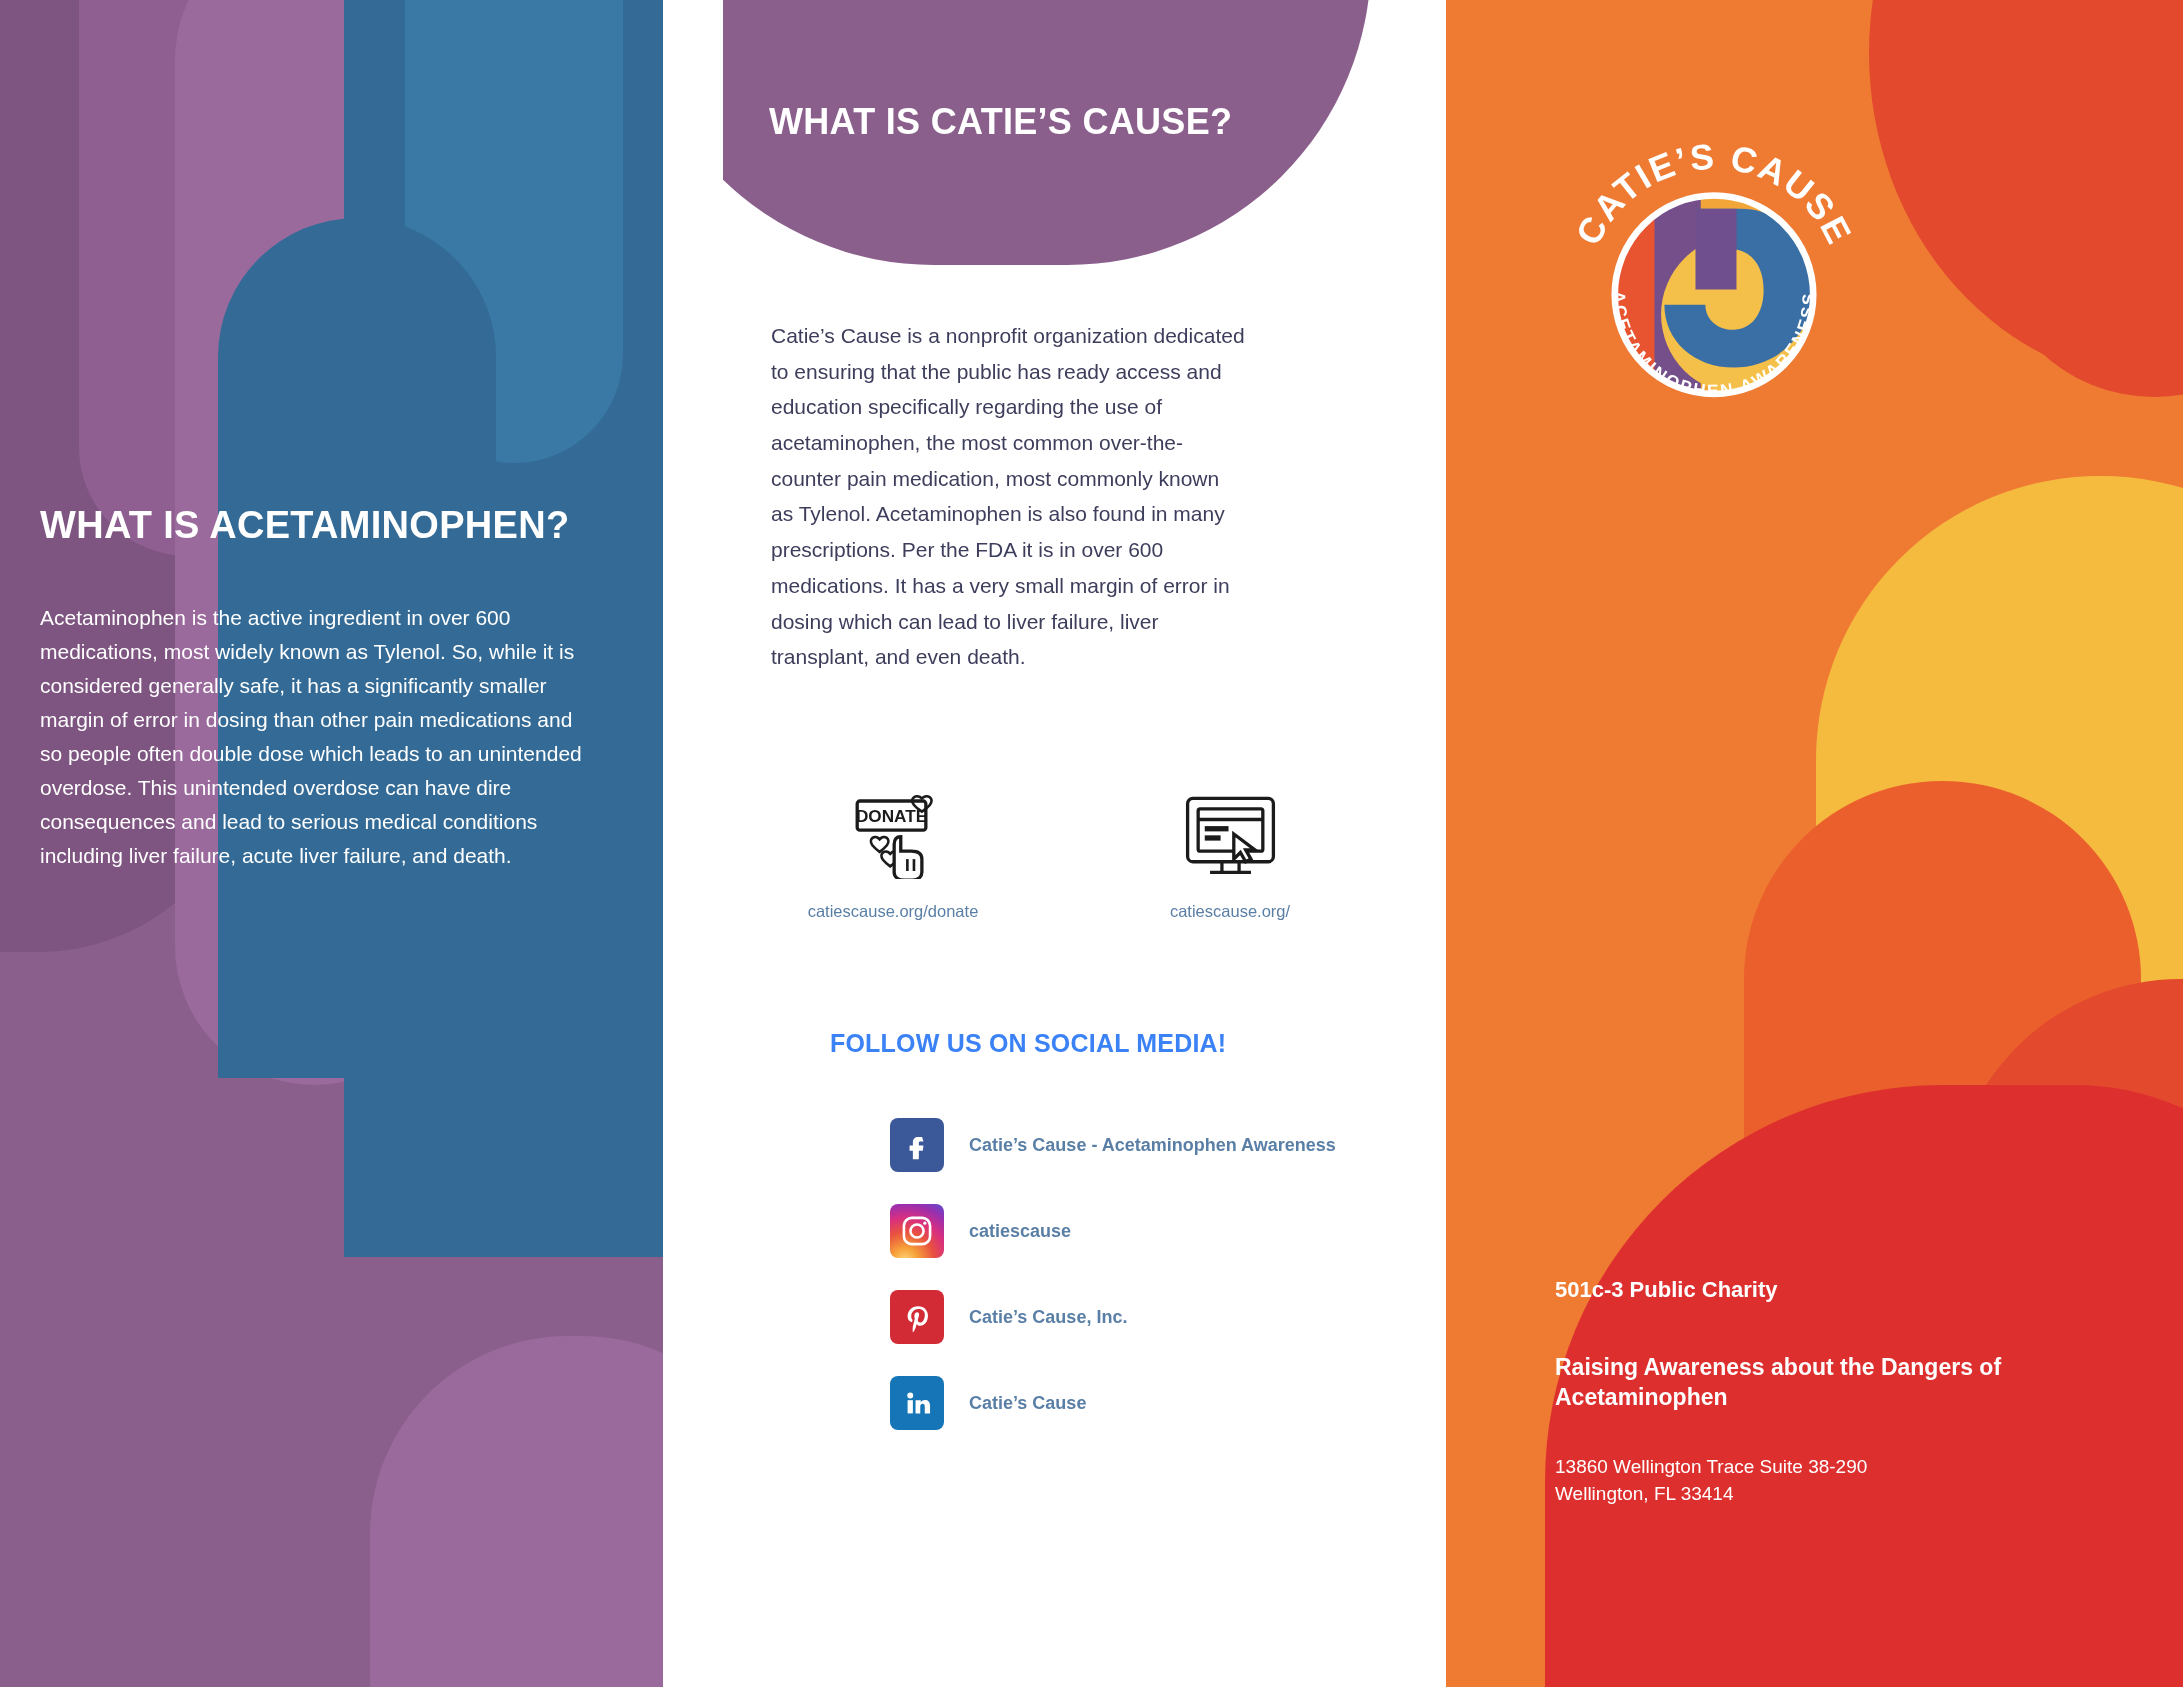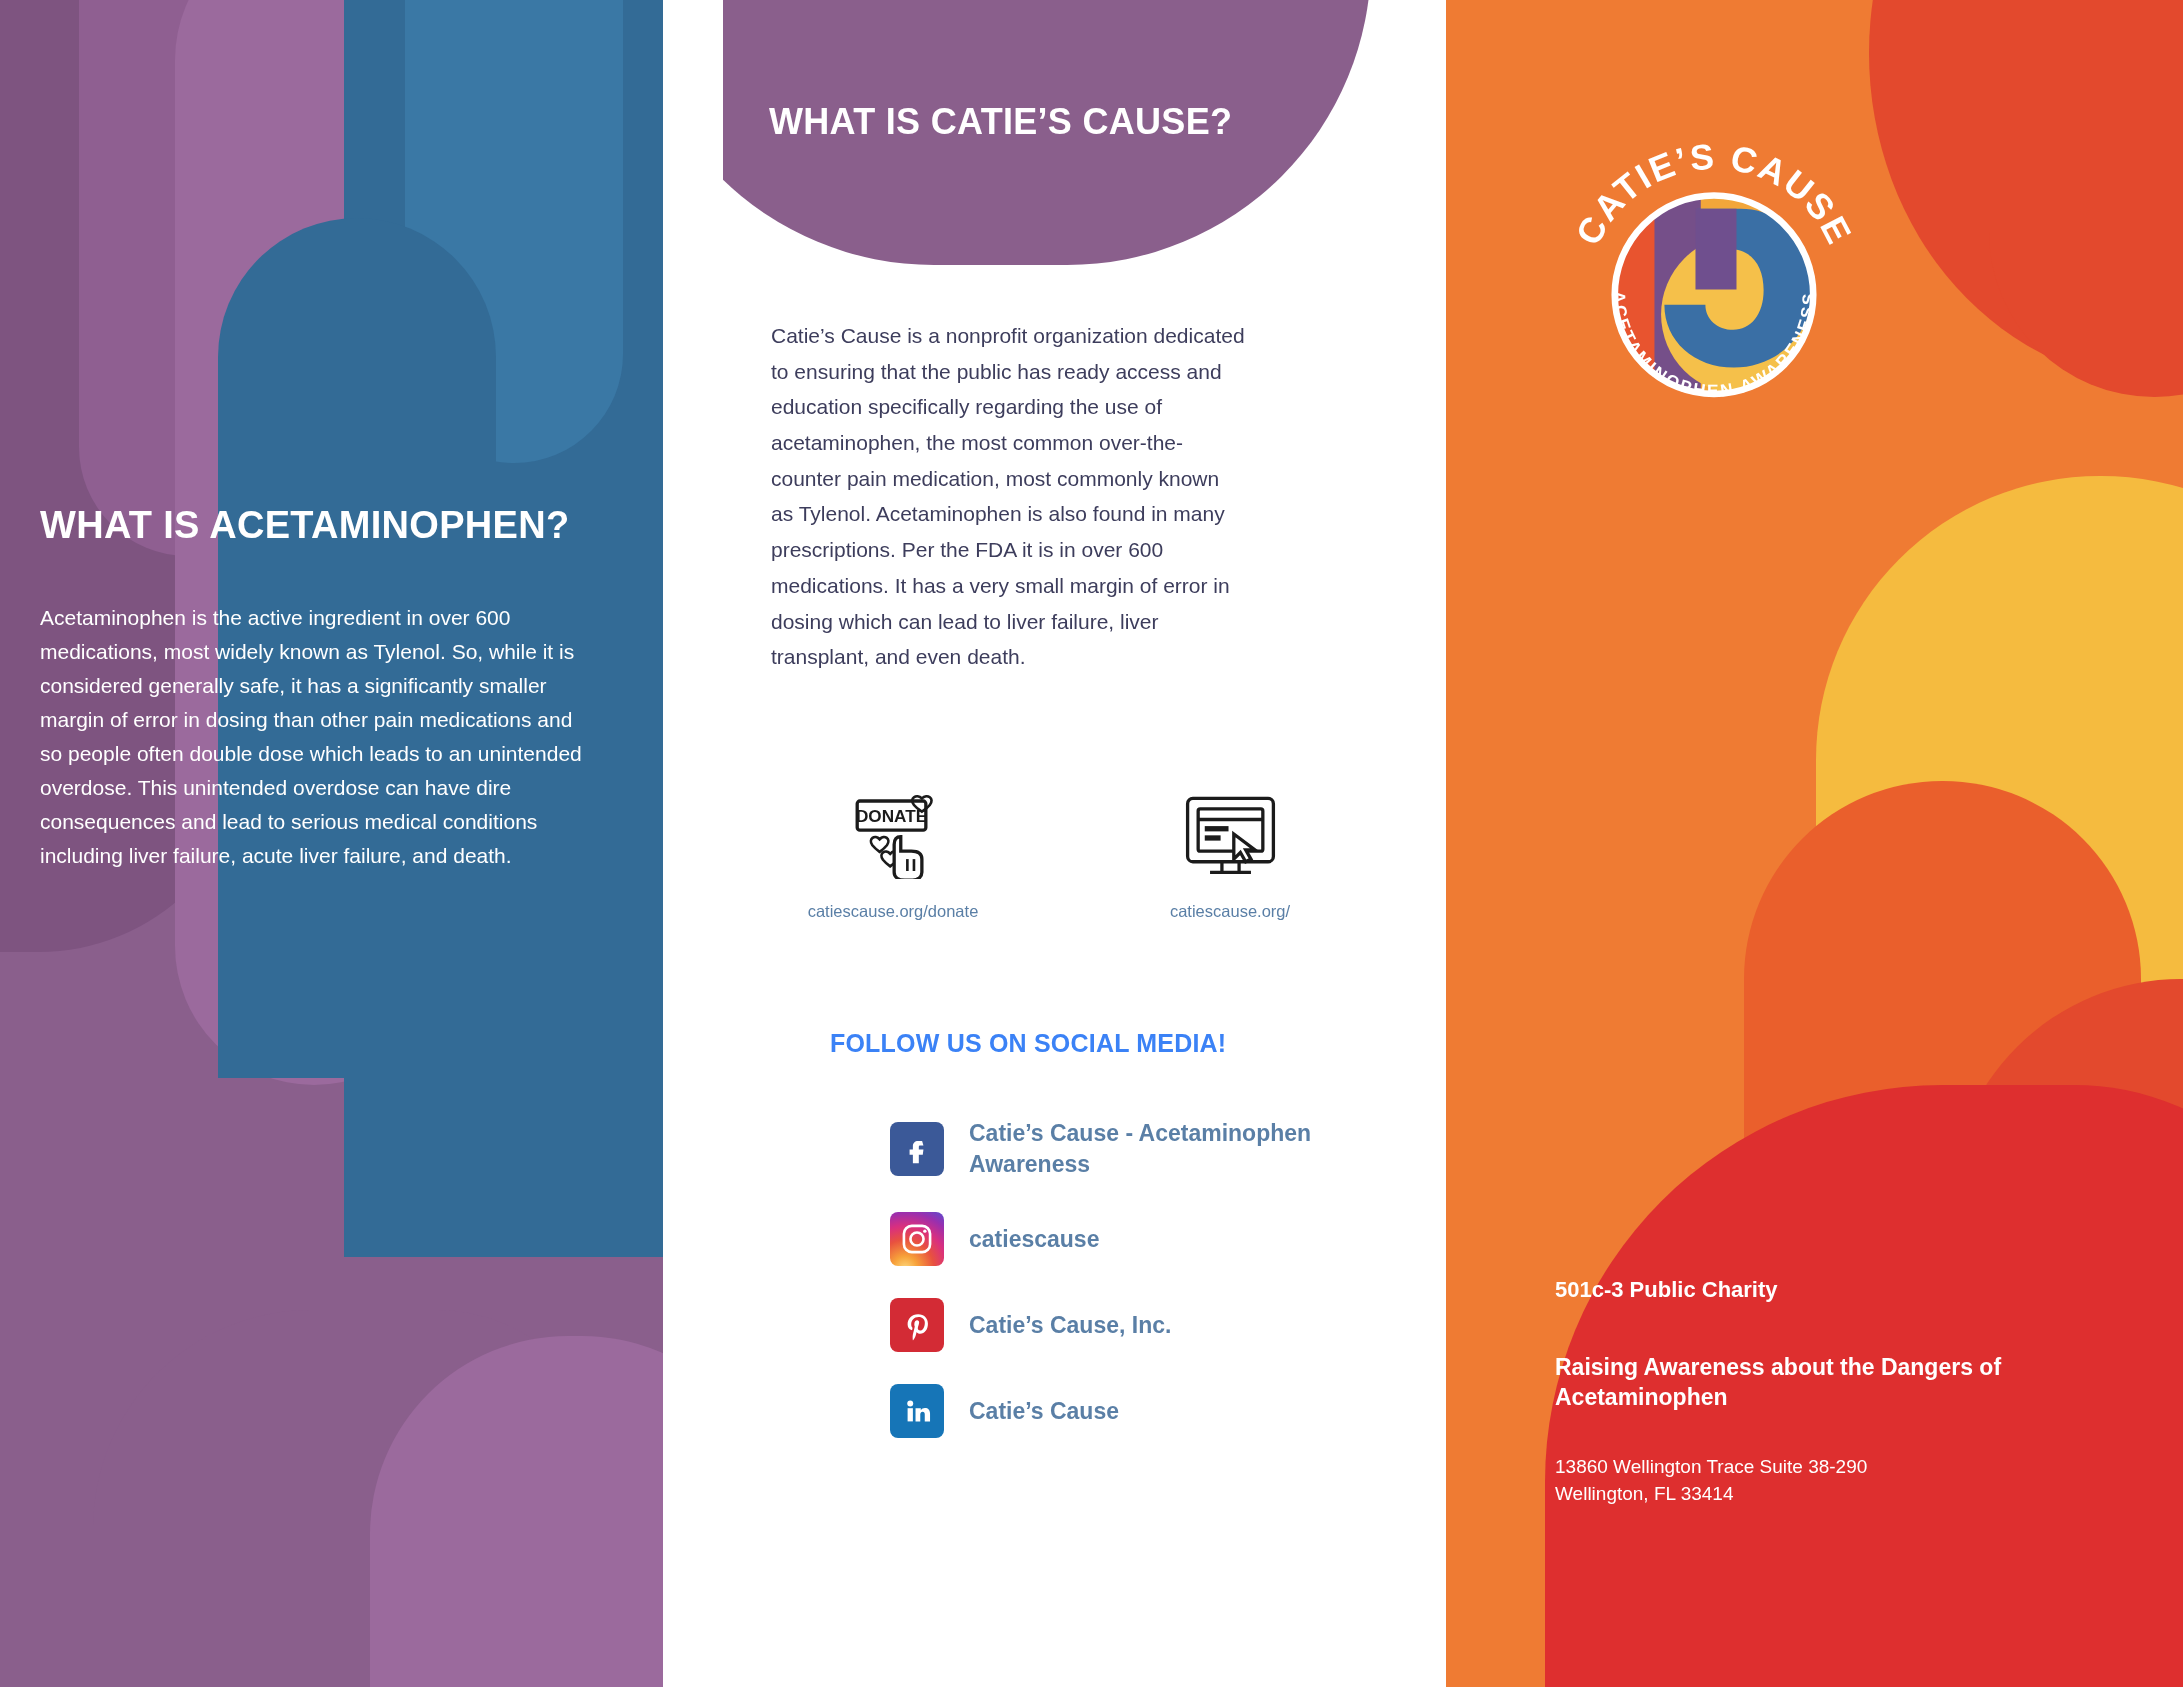--- a/index.html
+++ b/index.html
@@ -205,21 +205,21 @@
     color: #fff;
     font-weight: bold;
   }
   .badge-fb { background: #3b5998; }
   .badge-ig {
     background: radial-gradient(circle at 28% 105%, #fdd87d 0%, #f7a23a 18%, #e8513f 42%, #d92f7f 62%, #9a2fae 82%, #5a4ccf 100%);
   }
   .badge-pin { background: #d32b35; }
   .badge-li { background: #1675b7; }
   .social-label {
-    font-size: 23px;
+    font-size: 18px;
     font-weight: bold;
     color: #5a7fa6;
     line-height: 1.35;
   }
 
   
   .panel-right {
     position: absolute;
     left: 1446px; top: 0;
     width: 737px; height: 1687px;

